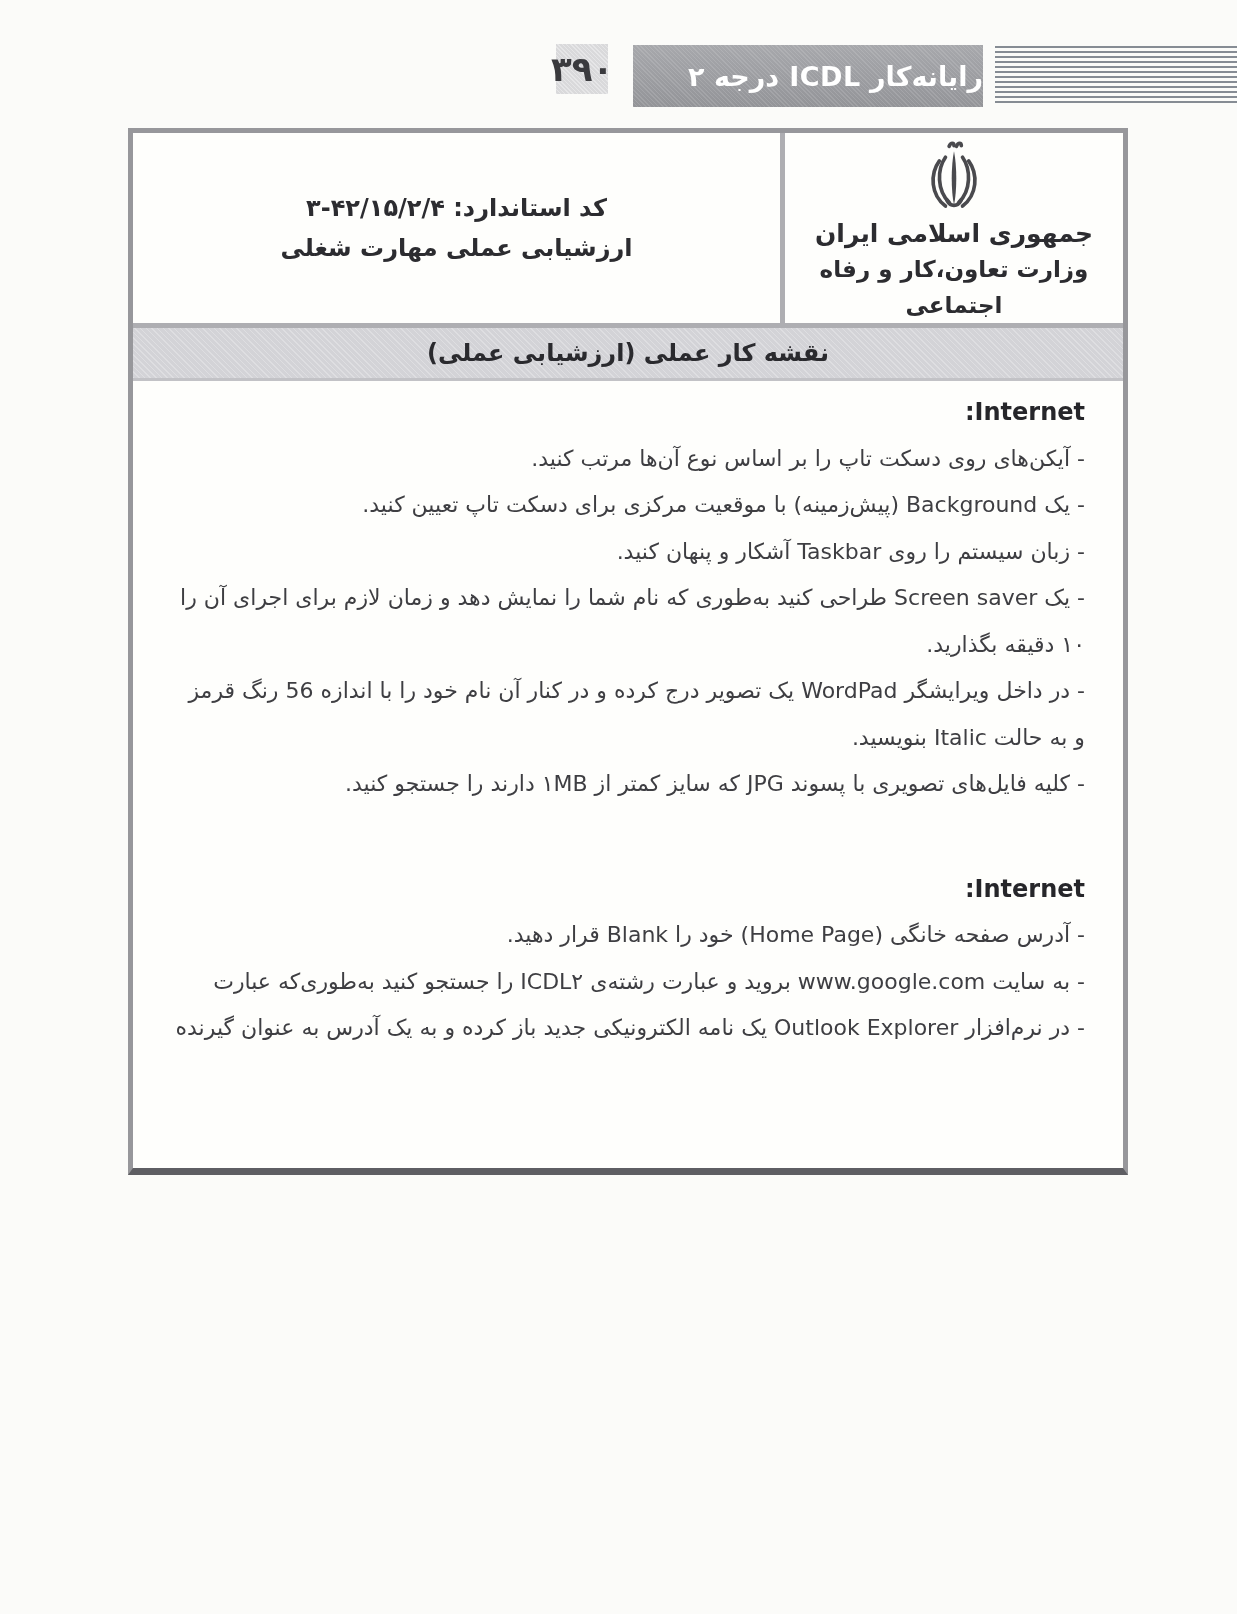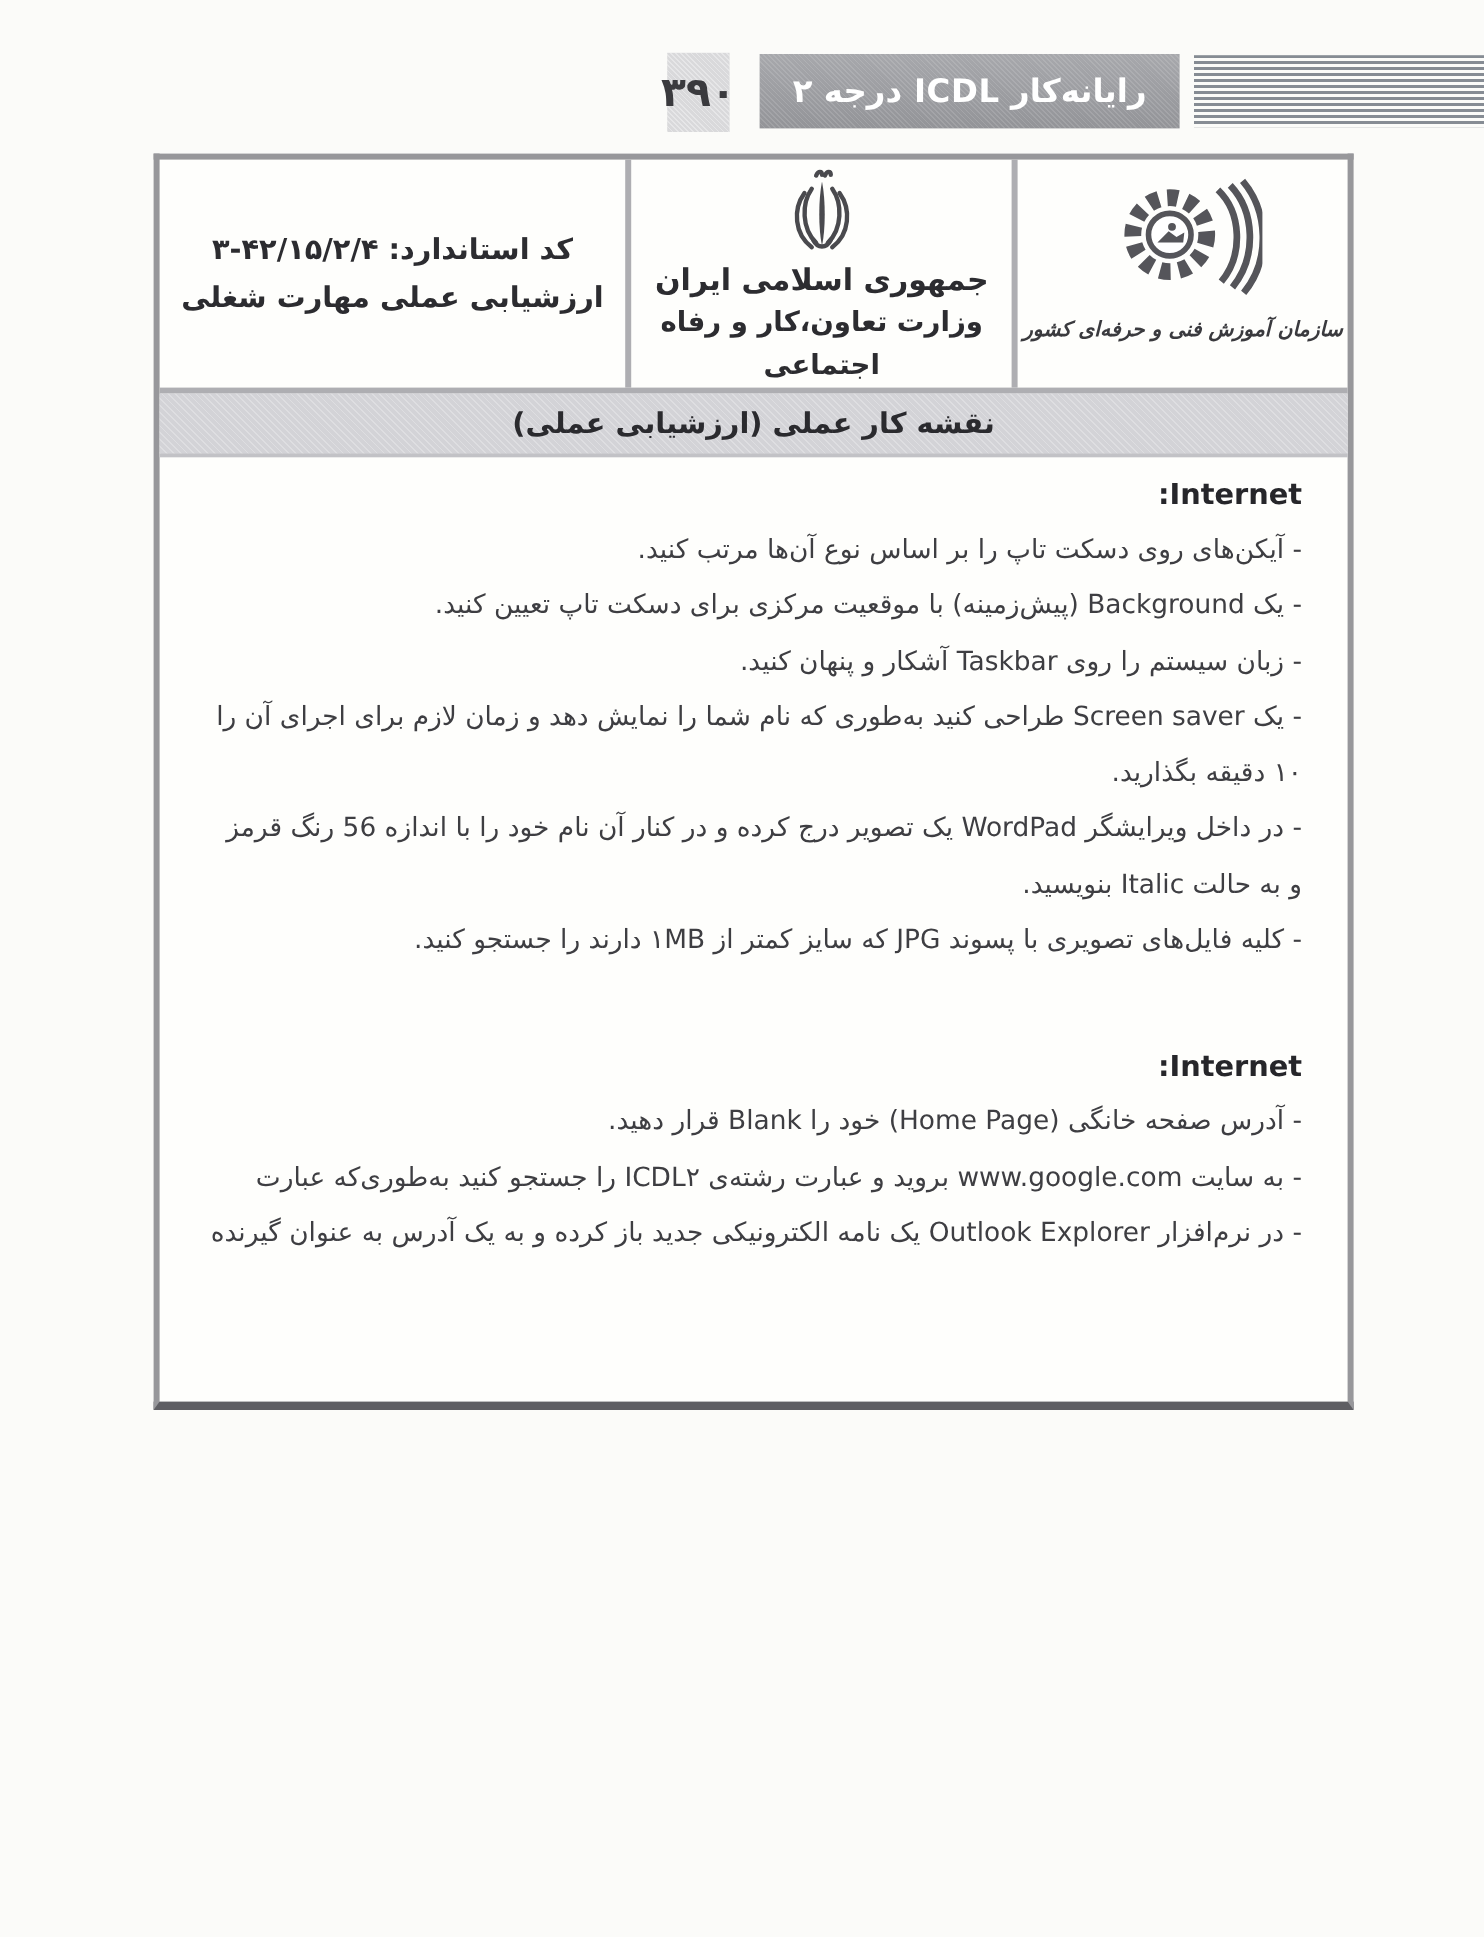--- a/index.html
+++ b/index.html
@@ -8,34 +8,34 @@
     background:#fbfbf9;
     font-family:"DejaVu Sans",sans-serif;
     color:#3b3b3f;
     position:relative;
     overflow:hidden;
   }
   .page{position:absolute;inset:0;}
 
   
   .pagenum{
-    position:absolute;left:556px;top:44px;width:52px;height:66px;
+    position:absolute;left:556px;top:44px;width:52px;height:50px;
     background:
       repeating-linear-gradient(45deg, rgba(255,255,255,.35) 0 1px, transparent 1px 3px),
       #d9d9db;
     color:#3a3a3e;font-size:34px;font-weight:bold;
     display:flex;align-items:center;justify-content:center;
   }
   .title-bar{
     position:absolute;left:633px;top:45px;width:350px;height:62px;
     background:
       repeating-linear-gradient(45deg, rgba(255,255,255,.12) 0 1px, transparent 1px 3px),
       linear-gradient(#a7a8ac,#939498);
     color:#ffffff;font-size:27px;font-weight:bold;
-    display:flex;align-items:center;justify-content:center;
+    display:flex;align-items:center;
     direction:rtl;
     letter-spacing:.5px;
   }
   .stripes{
     position:absolute;left:995px;top:46px;width:242px;height:60px;
     background:repeating-linear-gradient(180deg,#868c94 0 2px,transparent 2px 5px);
   }
 
   
   .doc-box{
@@ -104,36 +104,20 @@
   <div class="pagenum">۳۹۰</div>
   <div class="title-bar">
     <span>رایانه‌کار ICDL درجه ۲</span>
   </div>
   <div class="stripes"></div>
 
   <div class="doc-box">
 
     <div class="letterhead">
 
-      <div class="cell cell-org">
-        <svg class="logo-svg" width="132" height="112" viewBox="0 0 140 120" aria-hidden="true">
-          <g fill="none" stroke="#55555a">
-            <circle cx="58" cy="52" r="33" stroke-width="15" stroke-dasharray="9.5 7.5"></circle>
-            <circle cx="58" cy="52" r="19" stroke-width="5" fill="#ffffff"></circle>
-            <path d="M101,12 C122,32 124,70 104,94" stroke-width="6"></path>
-            <path d="M112,8  C134,31 136,72 114,99" stroke-width="6"></path>
-            <path d="M123,4  C146,31 148,75 124,104" stroke-width="6"></path>
-          </g>
-          <g fill="#55555a">
-            <circle cx="60" cy="45" r="3.5"></circle>
-            <path d="M47,59 L57,49 L64,54 L71,50 L70,59 Z"></path>
-          </g>
-        </svg>
-        <div class="org-caption">سازمان آموزش فنی و حرفه‌ای کشور</div>
-      </div>
 
       <div class="cell cell-gov">
         <svg class="logo-svg" width="78" height="100" viewBox="0 0 100 128" aria-hidden="true">
           <g fill="none" stroke="#4a4a4e" stroke-width="6" stroke-linecap="round">
             <path d="M42,12 C45,5 50,6 50,11"></path>
             <path d="M54,12 C57,5 62,6 62,11"></path>
             <path d="M36,30 C22,50 22,84 42,104"></path>
             <path d="M26,36 C10,58 12,92 36,110"></path>
             <path d="M64,30 C78,50 78,84 58,104"></path>
             <path d="M74,36 C90,58 88,92 64,110"></path>

